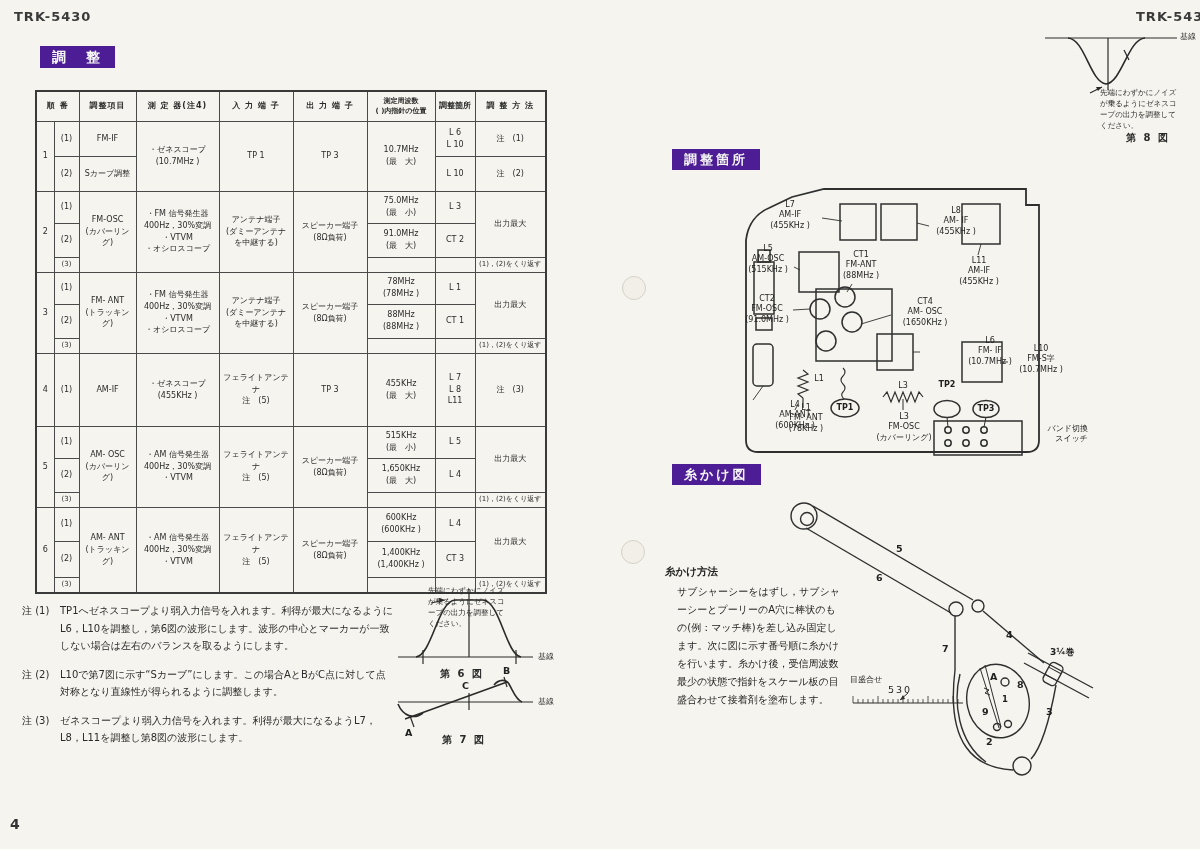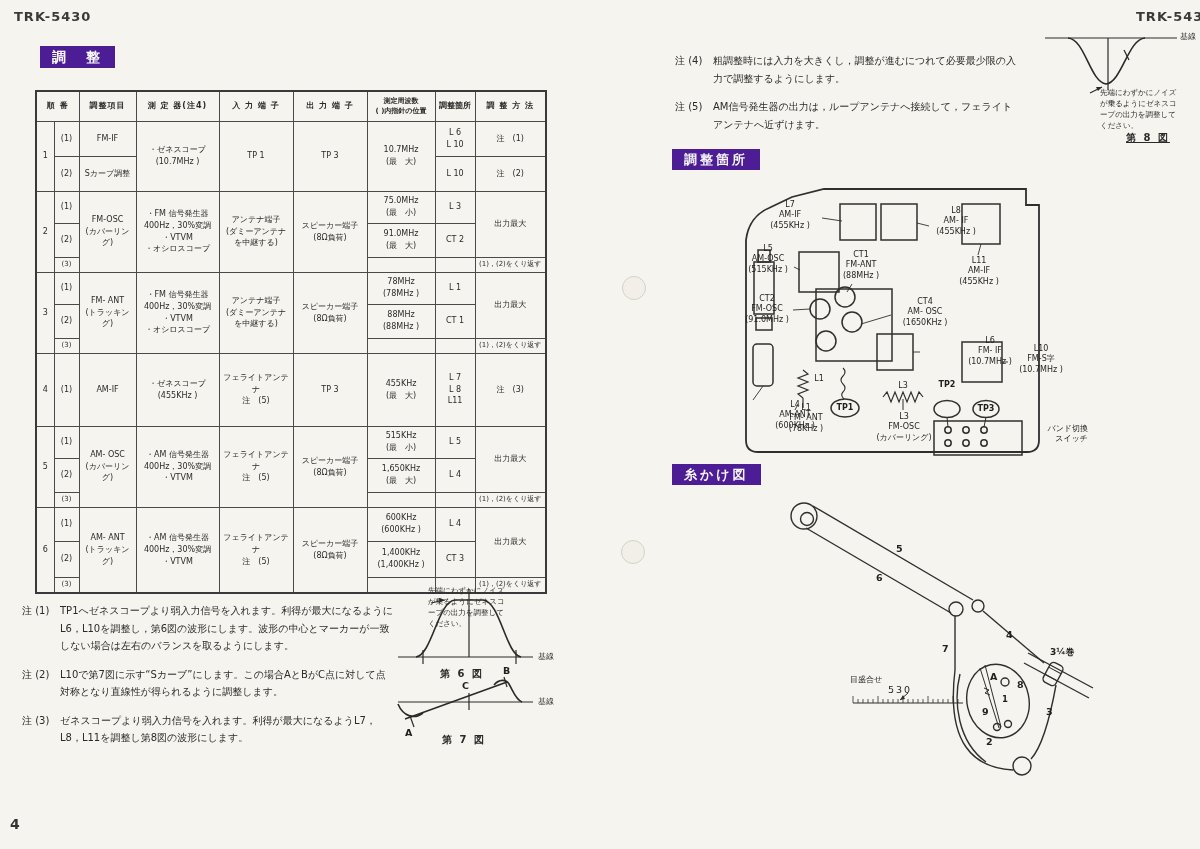--- a/index.html
+++ b/index.html
@@ -293,32 +293,22 @@
   <div class="abs baseln" style="left:538px;top:696px;">基線</div>
   <div class="abs num" style="left:462px;top:680px;">C</div>
   <div class="abs num" style="left:503px;top:665px;">B</div>
   <div class="abs num" style="left:405px;top:727px;">A</div>
   <div class="abs figcap" style="left:442px;top:733px;">第 7 図</div>
   <div class="abs baseln" style="left:1180px;top:31px;">基線</div>
   <div class="abs tiny pre" style="left:1100px;top:88px;width:95px;">先端にわずかにノイズ
 が乗るようにゼネスコ
 ープの出力を調整して
 ください。</div>
-  <div class="abs figcap" style="left:1126px;top:131px;text-decoration:underline;">第 8 図</div>
-
-  <div class="abs" style="left:675px;top:52px;width:345px;">
-    <div class="note">
-      <span class="nl">注 (4)</span>
-      <span class="nb">粗調整時には入力を大きくし，調整が進むにつれて必要最少限の入力で調整するようにします。</span>
-    </div>
-    <div class="note">
-      <span class="nl">注 (5)</span>
-      <span class="nb">AM信号発生器の出力は，ループアンテナへ接続して，フェライトアンテナへ近ずけます。</span>
-    </div>
-  </div>
+  <div class="abs figcap" style="left:1126px;top:131px;">第 8 図</div>
+
 
   <div class="abs sec-box" style="left:672px;top:149px;font-size:13px;">調整箇所</div>
 
   <svg style="left:0;top:0;" width="1200" height="849" viewBox="0 0 1200 849">
     <g stroke="#2f2f2f" fill="none" stroke-width="1.5">
 
       <path d="M 746,240 C 748,224 757,213 769,208 L 792,197 L 824,189
                L 1026,189 L 1026,205 L 1039,205 L 1039,440
                Q 1039,452 1027,452 L 758,452 Q 746,452 746,440 Z" stroke-width="1.8"></path>
 
@@ -497,15 +487,25 @@
   <div class="abs num" style="left:1050px;top:646px;font-size:9px;">3¼巻</div>
   <div class="abs num" style="left:1017px;top:679px;">8</div>
   <div class="abs num" style="left:990px;top:671px;">A</div>
   <div class="abs num" style="left:1002px;top:694px;font-size:8.5px;">1</div>
   <div class="abs num" style="left:982px;top:706px;">9</div>
   <div class="abs num" style="left:1046px;top:706px;">3</div>
   <div class="abs num" style="left:986px;top:736px;">2</div>
   <div class="abs" style="left:850px;top:674px;font-size:8px;color:#2a2a2a;text-align:right;">目盛合せ</div>
   <div class="abs" style="left:888px;top:684px;font-size:9.5px;letter-spacing:2px;color:#1f1f1f;">530</div>
 
+  <div class="abs" style="left:665px;top:565px;width:280px;">
+    <div style="font-size:10.5px;font-weight:bold;margin-bottom:4px;">糸かけ方法</div>
+    <div class="pre" style="font-size:10px;line-height:1.8;padding-left:12px;">サブシャーシーをはずし，サブシャ
+ーシーとプーリーのA穴に棒状のも
+の(例：マッチ棒)を差し込み固定し
+ます。次に図に示す番号順に糸かけ
+を行います。糸かけ後，受信周波数
+最少の状態で指針をスケール板の目
+盛合わせて接着剤を塗布します。</div>
+  </div>
 
   <div class="abs pagenum" style="left:10px;top:816px;">4</div>
 </div>
 
 </body></html>

